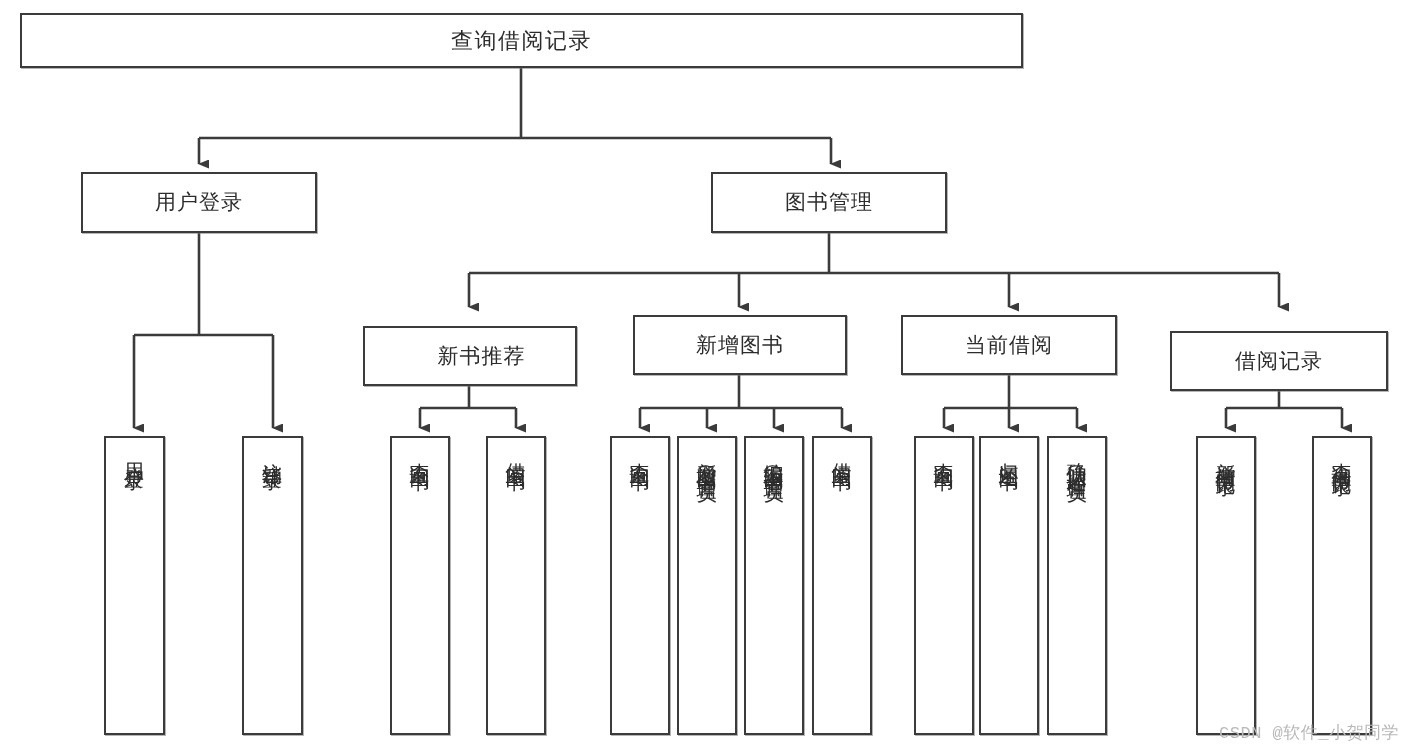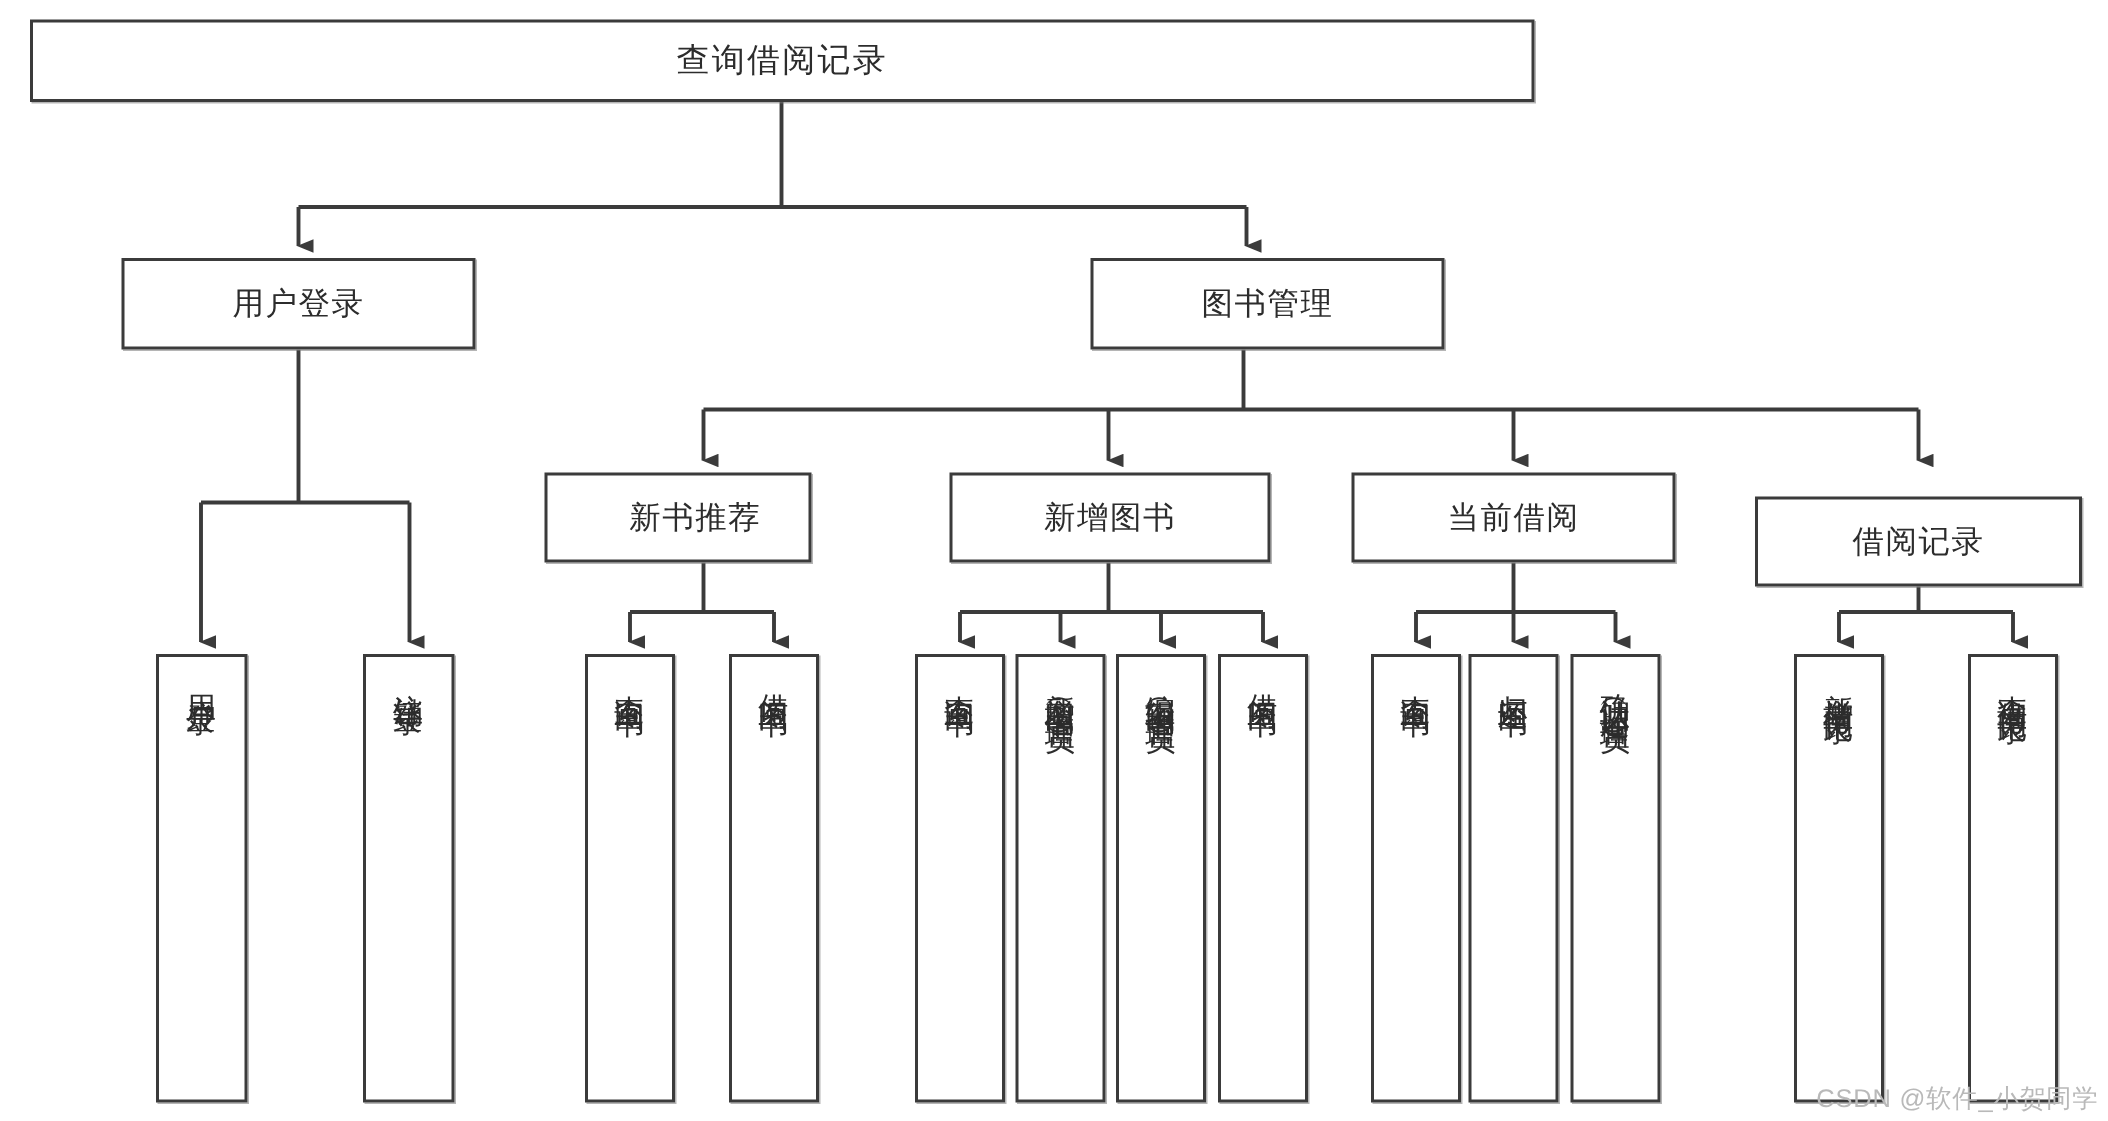--- a/index.html
+++ b/index.html
@@ -69,21 +69,21 @@
   }
   
   #watermark {
     position: absolute;
     right: 6px;
     bottom: 3px;
     font-size: 17px;
     color: #b9b9b9;
     letter-spacing: 0.5px;
     white-space: nowrap;
-    font-family: Liberation Sans, sans-serif;
+    font-family: Liberation Mono, monospace;
   }
 </style>
 </head>
 <body>
 
 <div id="diagram-root">
 
   <svg id="connector-layer" viewBox="0 0 1405 747" width="1405" height="747" xmlns="http://www.w3.org/2000/svg">
     <defs>
       <marker id="arrowhead" markerWidth="9" markerHeight="11" refX="4.5" refY="10" orient="auto" markerUnits="userSpaceOnUse">
@@ -135,25 +135,25 @@
   </svg>
 
   <div class="node horiz" id="node-root" style="left:20px; top:13px; width:1003px; height:55px;">
     <span class="node-label">查询借阅记录</span>
   </div>
 
   <div class="node horiz" id="node-user-login" style="left:81px; top:172px; width:236px; height:61px;">
     <span class="node-label">用户登录</span>
   </div>
 
-  <div class="node horiz" id="node-book-manage" style="left:711px; top:172px; width:236px; height:61px;margin-left:16px;">
+  <div class="node horiz" id="node-book-manage" style="left:711px; top:172px; width:236px; height:61px;">
     <span class="node-label">图书管理</span>
   </div>
 
-  <div class="node horiz" id="node-new-book-recommend" style="left:363px; top:315px; width:178px; height:60px;padding-left:23px;">
+  <div class="node horiz" id="node-new-book-recommend" style="left:363px; top:326px; width:214px; height:60px;padding-left:23px;">
     <span class="node-label">新书推荐</span>
   </div>
 
   <div class="node horiz" id="node-book-borrow" style="left:633px; top:315px; width:214px; height:60px;">
     <span class="node-label">新增图书</span>
   </div>
 
   <div class="node horiz" id="node-current-borrow" style="left:901px; top:315px; width:216px; height:60px;">
     <span class="node-label">当前借阅</span>
   </div>

